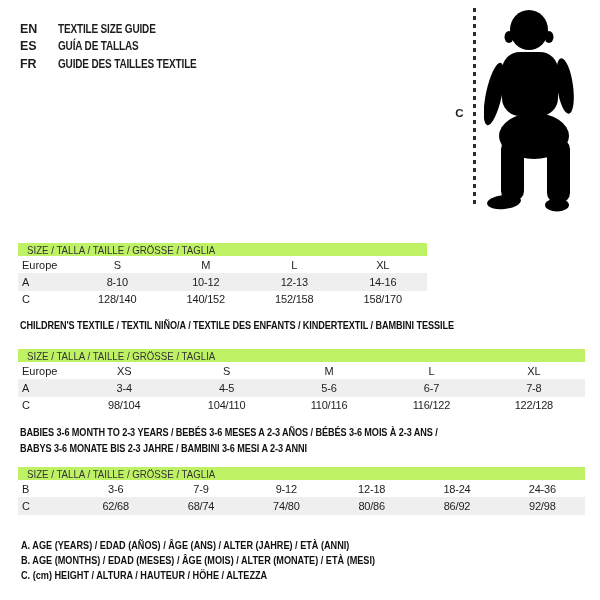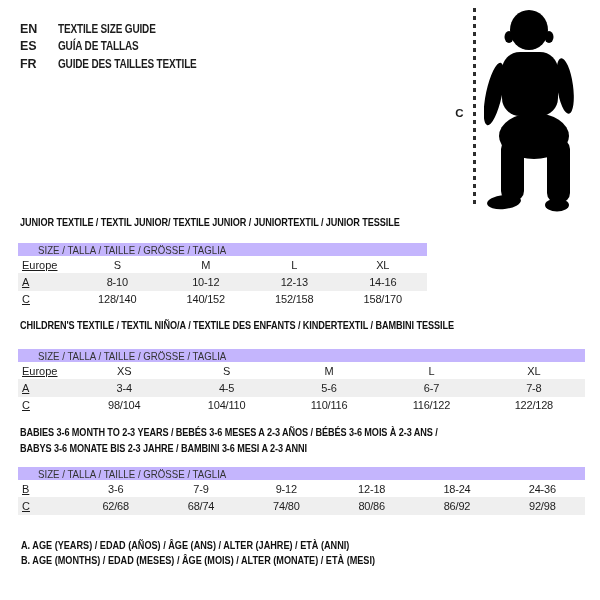--- a/index.html
+++ b/index.html
@@ -26,25 +26,25 @@
   .ttitle{position:absolute;left:20px;font-weight:bold;font-size:11px;color:#101010;letter-spacing:-.1px;}
   .t1t{top:216px;}
   .t2t{top:319px;}
   .t3t{top:424px;line-height:16px;}
 
   
   .stable{position:absolute;left:18px;}
   .t1{top:243px;width:409px;}
   .t2{top:349px;width:567px;}
   .t3{top:467px;width:567px;}
-  .thead{height:13px;background:#c4b5fd;font-size:11px;color:#333333;display:flex;align-items:center;
-         padding-left:20px;box-sizing:border-box;}
+  .thead{height:13px;background:#bef264;font-size:11px;color:#333333;display:flex;align-items:center;
+         padding-left:9px;box-sizing:border-box;}
   .trow{display:flex;height:17.3px;align-items:center;font-size:11px;}
   .trow.shaded{background:#efefef;}
-  .tlabel{width:55px;flex:0 0 55px;padding-left:4px;box-sizing:border-box;text-decoration:underline;}
+  .tlabel{width:55px;flex:0 0 55px;padding-left:4px;box-sizing:border-box;}
   .tcell{flex:1;text-align:center;letter-spacing:-.2px;}
 
   
   .foot{position:absolute;left:21px;top:538px;font-size:11px;font-weight:bold;line-height:15px;color:#101010;}
 </style>
 </head>
 <body>
 
 <div class="page">
 
@@ -74,23 +74,20 @@
       <ellipse cx="10" cy="88" rx="8" ry="32" transform="rotate(12 10 88)"></ellipse>
       <ellipse cx="81" cy="80" rx="8" ry="28" transform="rotate(-8 81 80)"></ellipse>
       <ellipse cx="50" cy="130" rx="35" ry="23"></ellipse>
       <rect x="17" y="133" width="23" height="62" rx="10"></rect>
       <rect x="63" y="133" width="23" height="64" rx="10"></rect>
       <ellipse cx="20" cy="196" rx="17" ry="7" transform="rotate(-6 20 196)"></ellipse>
       <ellipse cx="73" cy="199" rx="12" ry="6.5"></ellipse>
     </g>
   </svg>
 
-  <div class="ttitle t1t">
-    <span class="sx83">JUNIOR TEXTILE / TEXTIL JUNIOR/ TEXTILE JUNIOR / JUNIORTEXTIL / JUNIOR TESSILE</span>
-  </div>
   <div class="stable t1">
       <div class="thead">
         <span class="sx88">SIZE / TALLA / TAILLE / GRÖSSE / TAGLIA</span>
       </div>
       <div class="trow">
         <div class="tlabel">Europe</div>
         <div class="tcell">S</div>
         <div class="tcell">M</div>
         <div class="tcell">L</div>
         <div class="tcell">XL</div>
@@ -168,15 +165,16 @@
         <div class="tcell">74/80</div>
         <div class="tcell">80/86</div>
         <div class="tcell">86/92</div>
         <div class="tcell">92/98</div>
       </div>
     </div>
 
   <div class="foot">
     <div><span class="sx83">A. AGE (YEARS) / EDAD (AÑOS) / ÂGE (ANS) / ALTER (JAHRE) / ETÀ (ANNI)</span></div>
     <div><span class="sx83">B. AGE (MONTHS) / EDAD (MESES) / ÂGE (MOIS) / ALTER (MONATE) / ETÀ (MESI)</span></div>
+    <div><span class="sx83">C. (cm) HEIGHT / ALTURA / HAUTEUR / HÖHE / ALTEZZA</span></div>
   </div>
 
 </div>
 
 </body></html>

